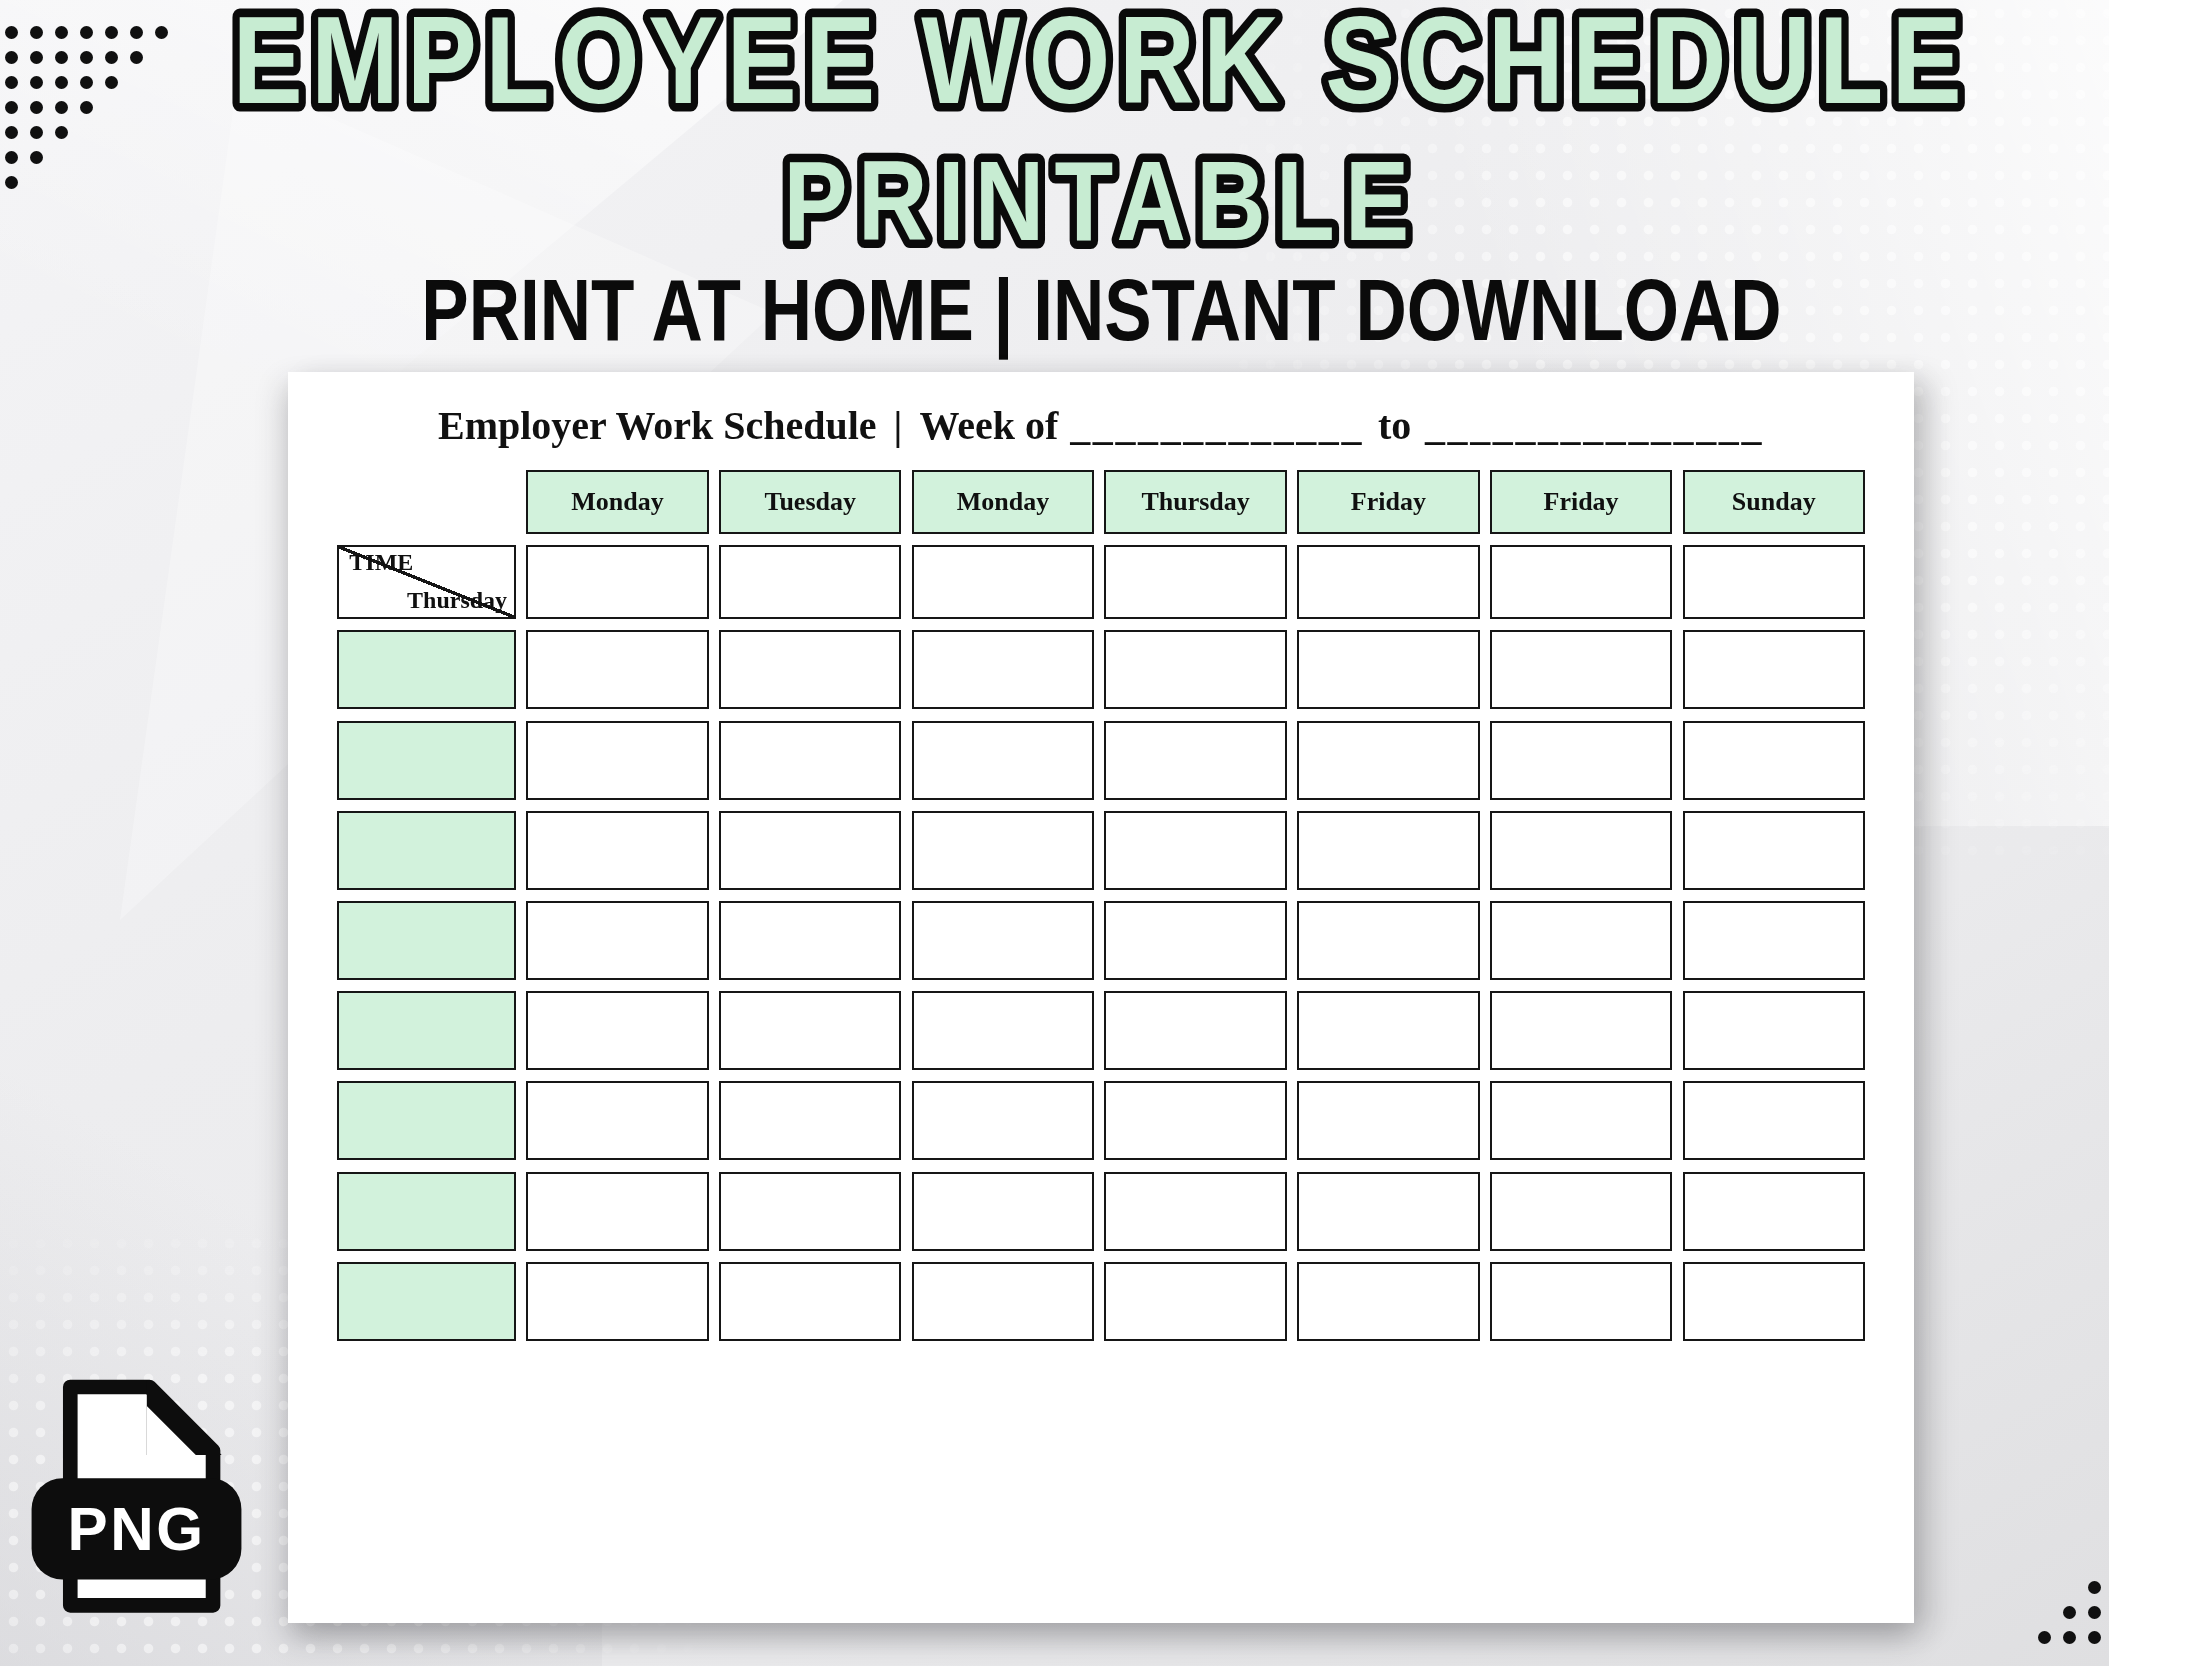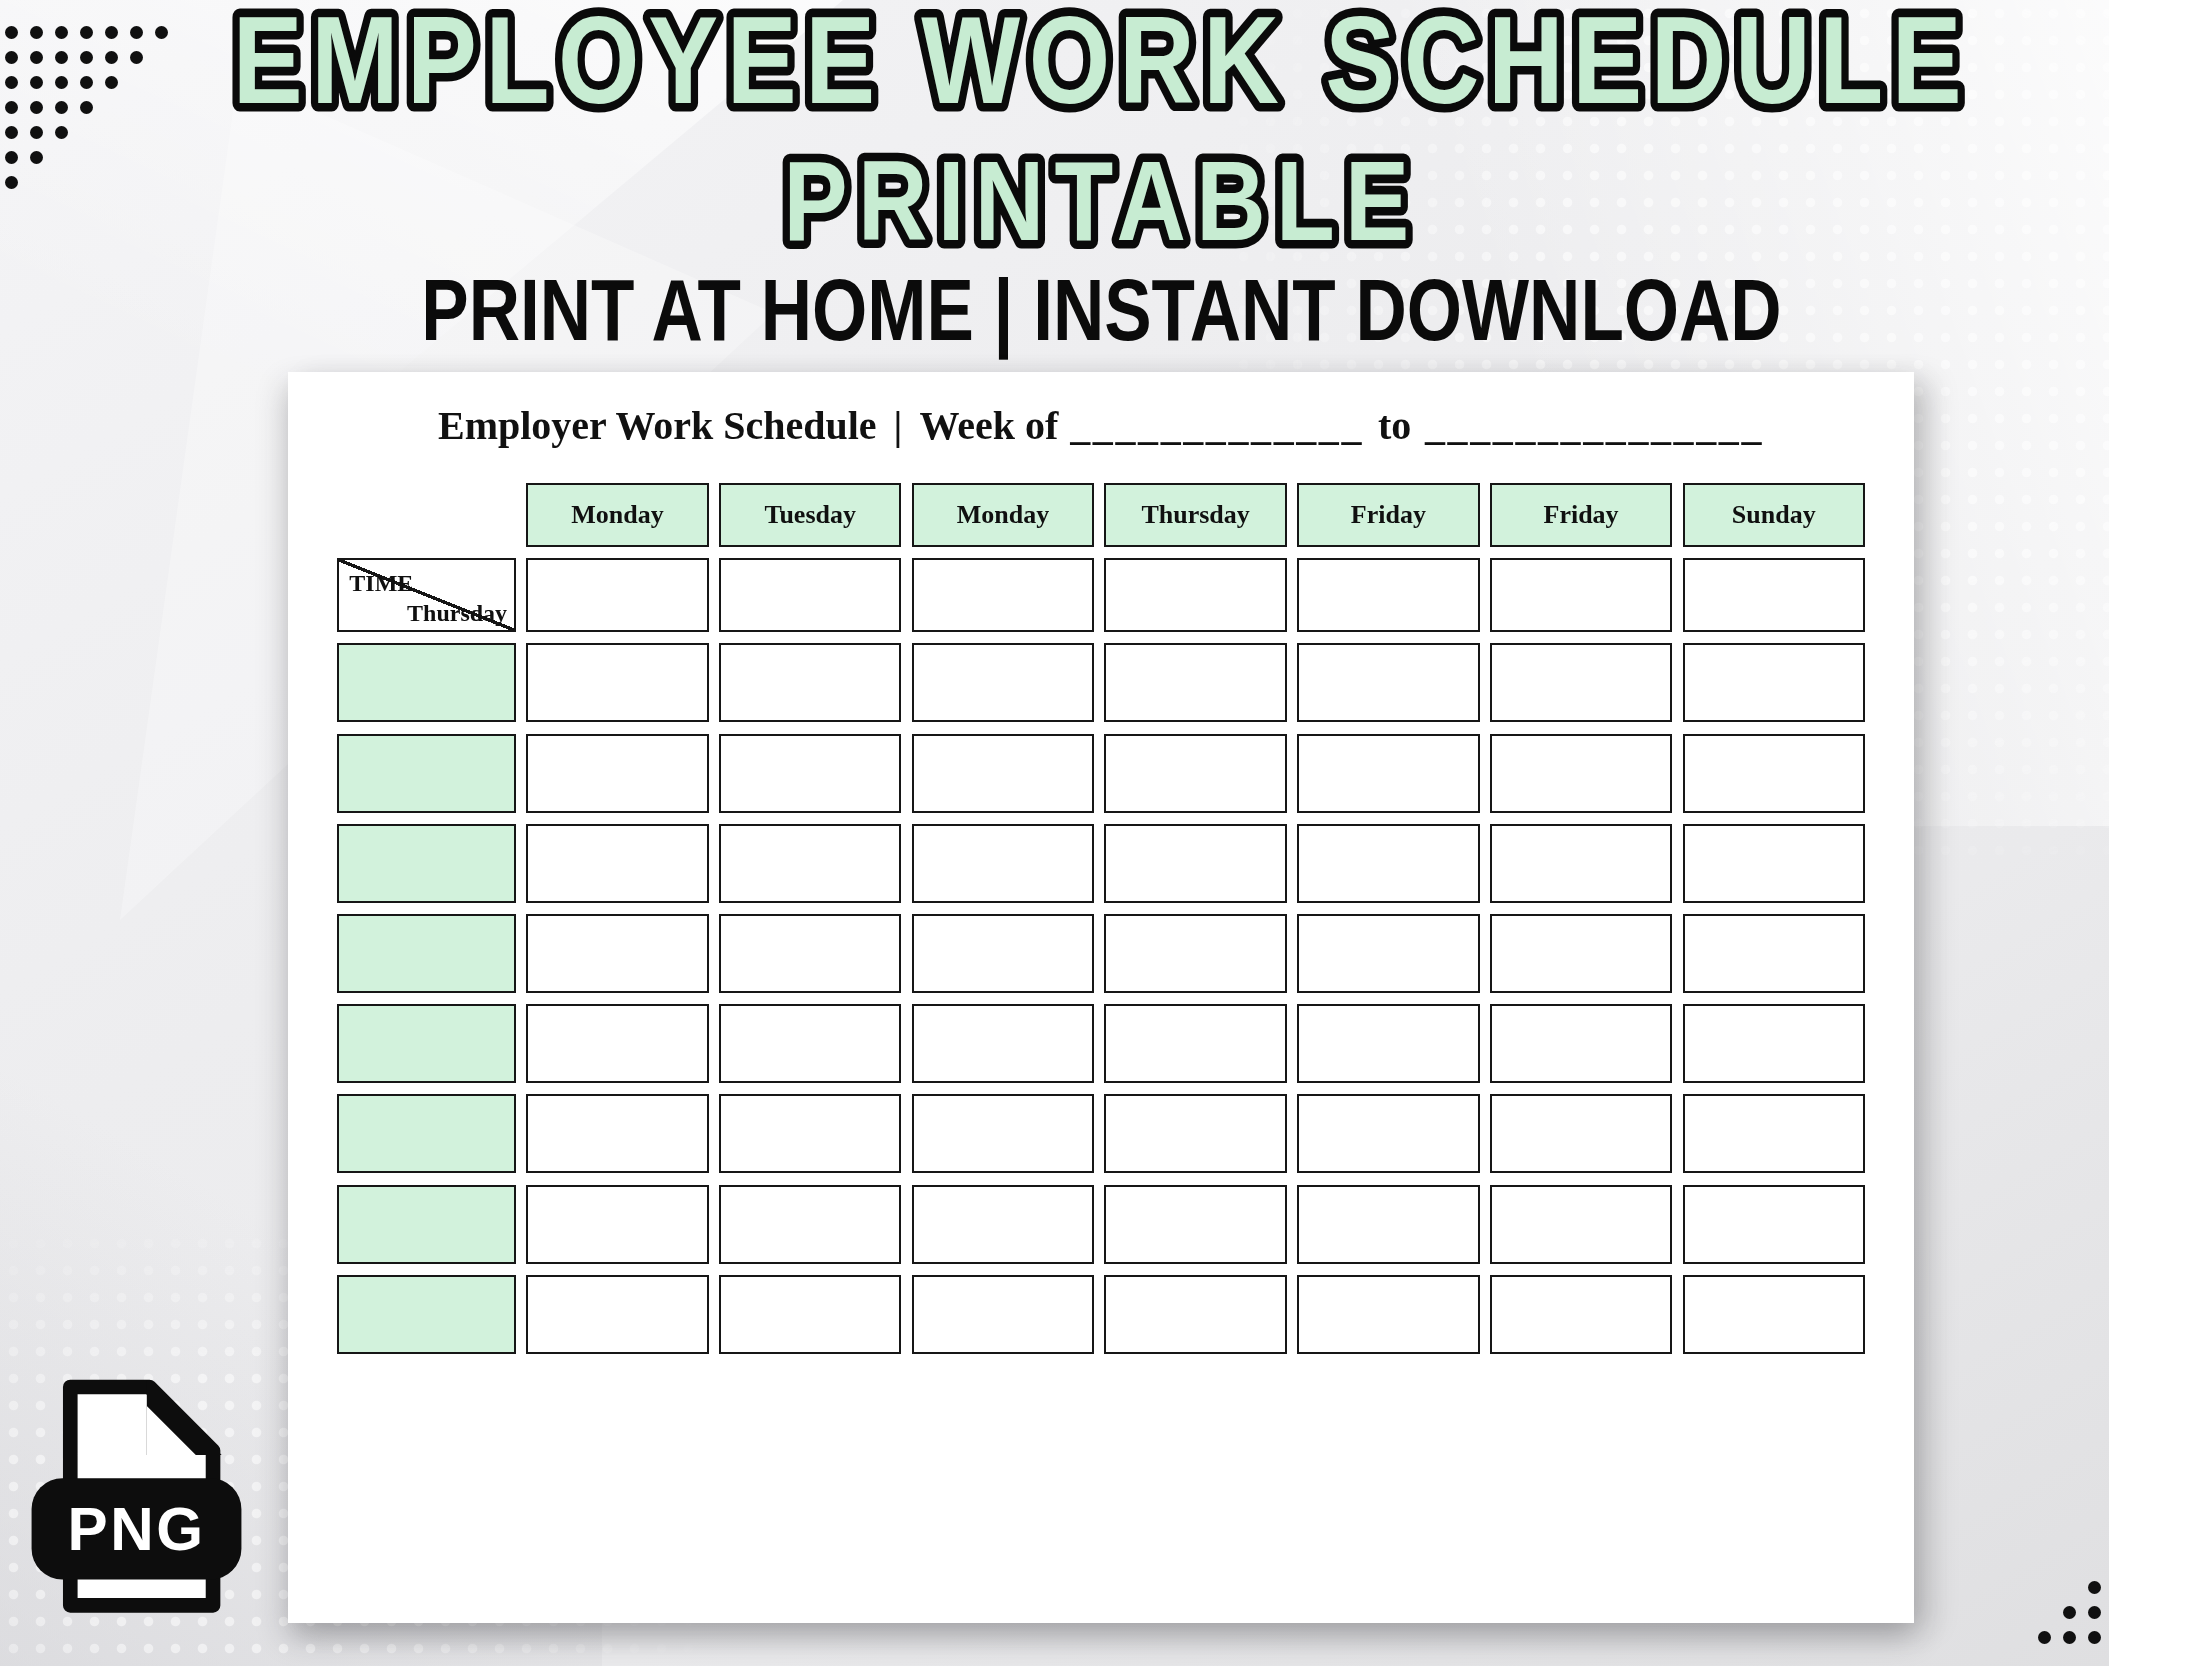--- a/index.html
+++ b/index.html
@@ -53,39 +53,39 @@
   }
   .sheet-header{
     margin:29px 49px 0;height:50px;line-height:50px;text-align:center;
     font-family:"Liberation Serif",serif;font-size:40px;color:#111;white-space:nowrap;
   }
   .hdr-sep{margin:0 17px;}
   .hdr-week{margin-right:12px;}
   .hdr-blank{letter-spacing:2.6px;}
   .hdr-to{margin:0 13.8px;}
   .grid{
-    display:grid;margin:32px 49px 0;
+    display:grid;margin:19px 49px 0;
     grid-template-columns:179px repeat(7,1fr);
     grid-template-rows:64px 74px repeat(8,79px);
     column-gap:10.3px;row-gap:11.2px;
   }
   .cell{border:2.6px solid #161616;background:#fff;box-sizing:border-box;}
   .spacer{background:transparent;}
   .day{
     background:#d2f2dc;display:flex;align-items:center;justify-content:center;
     font-family:"Liberation Serif",serif;font-size:26px;color:#101010;
   }
   .label{background:#d2f2dc;}
   .corner{
     position:relative;font-family:"Liberation Serif",serif;color:#101010;
     background-image:linear-gradient(to top right,
       transparent calc(50% - 1.7px), #161616 calc(50% - 1.7px),
       #161616 calc(50% + 1.7px), transparent calc(50% + 1.7px));
   }
-  .corner-top{position:absolute;top:10px;left:10.3px;font-size:24px;}
+  .corner-top{position:absolute;top:2px;left:10.3px;font-size:24px;}
   .corner-bottom{position:absolute;bottom:3.4px;right:6.9px;font-size:24px;}
   .notes{
     margin:26px 49px 0;height:213px;box-sizing:content-box;
     border:2.6px solid #141414;border-top-width:6px;border-bottom-width:6px;
     padding:8.6px 12px;font-family:"Liberation Serif",serif;font-size:29px;color:#111;
   }
   .png-badge{position:absolute;left:29px;top:1373px;}
 </style>
 </head>
 <body>

